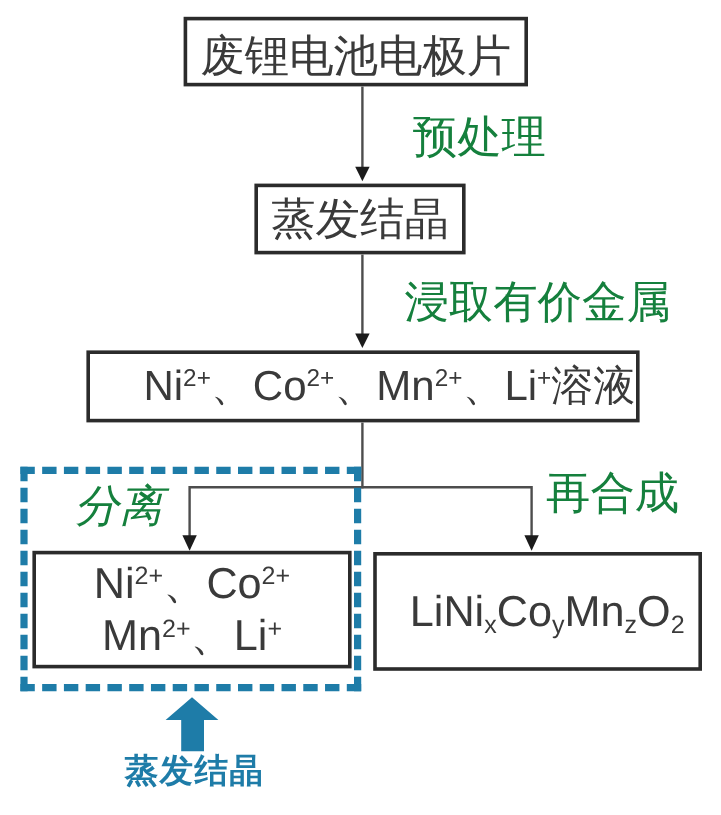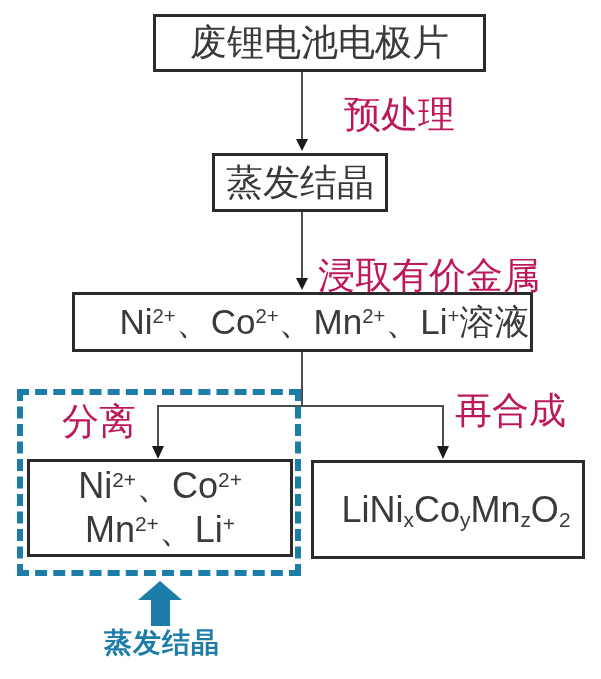--- a/index.html
+++ b/index.html
@@ -30,35 +30,35 @@
     display: flex;
     flex-direction: column;
     align-items: center;
     justify-content: center;
     text-align: center;
     font-size: 36px;
     line-height: 1.22;
     color: #3a3a3a;
     white-space: nowrap;
   }
-  .box1 { left: 153px; top: 14px;  width: 333px; height: 58px; font-size: 37px; }
+  .box1 { left: 153px; top: 14px;  width: 287px; height: 58px; font-size: 37px; justify-content: flex-end; }
   .box2 { left: 212px; top: 153px; width: 176px; height: 59px; font-size: 37px; }
   .box3 { left: 72px;  top: 292px; width: 461px; height: 60px; font-size: 35px; padding-left: 44px; }
   .box4 { left: 27px;  top: 459px; width: 266px; height: 98px; text-align: center; }
   .box5 { left: 311px; top: 460px; width: 274px; height: 99px; padding-left: 16px; }
   .edge-label {
     position: absolute;
     font-size: 37px;
-    color: #be185d;
+    color: #15803d;
     white-space: nowrap;
     line-height: 1;
   }
   .lbl-pretreatment { left: 344px; top: 96px; }
-  .lbl-leach        { left: 318px; top: 233px; margin-top: 24px; }
-  .lbl-separation   { left: 62px;  top: 403px; }
+  .lbl-leach        { left: 337px; top: 233px; }
+  .lbl-separation   { left: 62px;  top: 403px; font-style: italic; }
   .lbl-resynthesis  { left: 455px; top: 392px; }
   .lbl-evaporation  {
     left: 104px; top: 629px;
     font-size: 28px;
     font-weight: bold;
     color: #1e7ca8;
     letter-spacing: 1px;
   }
   .dashed-rect {
     position: absolute;

